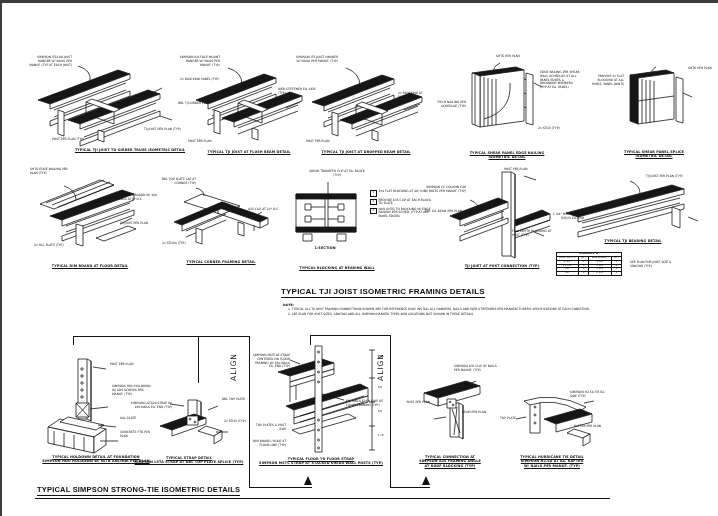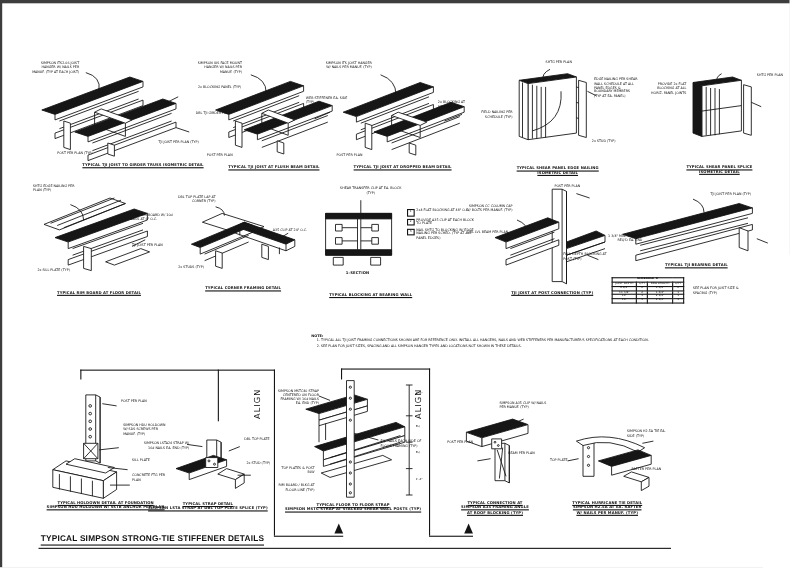--- a/index.html
+++ b/index.html
@@ -313,20 +313,21 @@
         <td>16"</td>
         <td>3</td>
         <td>2 1/4"</td>
         <td>1</td>
       </tr>
     </tbody>
       </table>
     <span class="lbl" style="left:78px;top:86px;width:44px;">SEE PLAN FOR JOIST SIZE &amp; SPACING (TYP)</span>
   </div>
 
+  <div class="sheet-title" style="left:281px;top:287px;">TYPICAL TJI JOIST ISOMETRIC FRAMING DETAILS</div>
   <div class="note-h" style="left:283px;top:303px;">NOTE:</div>
   <div class="note" style="left:288px;top:308px;width:400px;">1. TYPICAL ALL TJI JOIST FRAMING CONNECTIONS SHOWN ARE FOR REFERENCE ONLY. INSTALL ALL HANGERS, NAILS AND WEB STIFFENERS PER MANUFACTURER'S SPECIFICATIONS AT EACH CONDITION.</div>
   <div class="note" style="left:288px;top:313px;width:400px;">2. SEE PLAN FOR JOIST SIZES, SPACING AND ALL SIMPSON HANGER TYPES AND LOCATIONS NOT SHOWN IN THESE DETAILS.</div>
 
   <div class="hline" style="left:73px;top:336px;width:177px;height:1px;"></div>
   <div class="vline" style="left:73px;top:336px;width:1px;height:9px;"></div>
   <div class="vline" style="left:198px;top:336px;width:1px;height:47px;"></div>
   <div class="vline" style="left:249px;top:336px;width:1px;height:151px;"></div>
   <div class="hline" style="left:249px;top:487px;width:63px;height:1px;"></div>
   <div class="arrow-up" style="left:304px;top:476px;"></div>
@@ -483,15 +484,15 @@
     <span class="lbl" style="left:78px;top:6px;width:40px;">SIMPSON H2.5A TIE EA. SIDE (TYP)</span>
     <span class="lbl r" style="left:0;top:32px;width:24px;">TOP PLATE</span>
     <span class="lbl" style="left:82px;top:40px;width:32px;">RAFTER PER PLAN</span>
     <span class="cap" style="left:2px;top:70px;width:116px;text-decoration:none;">
         <span style="text-decoration:underline;display:block;">TYPICAL HURRICANE TIE DETAIL</span>
         <span style="text-decoration:underline;display:block;">SIMPSON H2.5A AT EA. RAFTER</span>
         <span style="text-decoration:underline;display:block;">W/ NAILS PER MANUF. (TYP)</span>
       </span>
   </div>
 
-  <div class="sheet-title" style="left:37px;top:485px;font-size:7.5px;">TYPICAL SIMPSON STRONG-TIE STIFFENER DETAILS</div>
+  <div class="sheet-title" style="left:37px;top:485px;font-size:7.5px;">TYPICAL SIMPSON STRONG-TIE ISOMETRIC DETAILS</div>
   <div class="hline" style="left:35px;top:498px;width:575px;height:1.4px;"></div>
 </div>
 
 </body></html>

